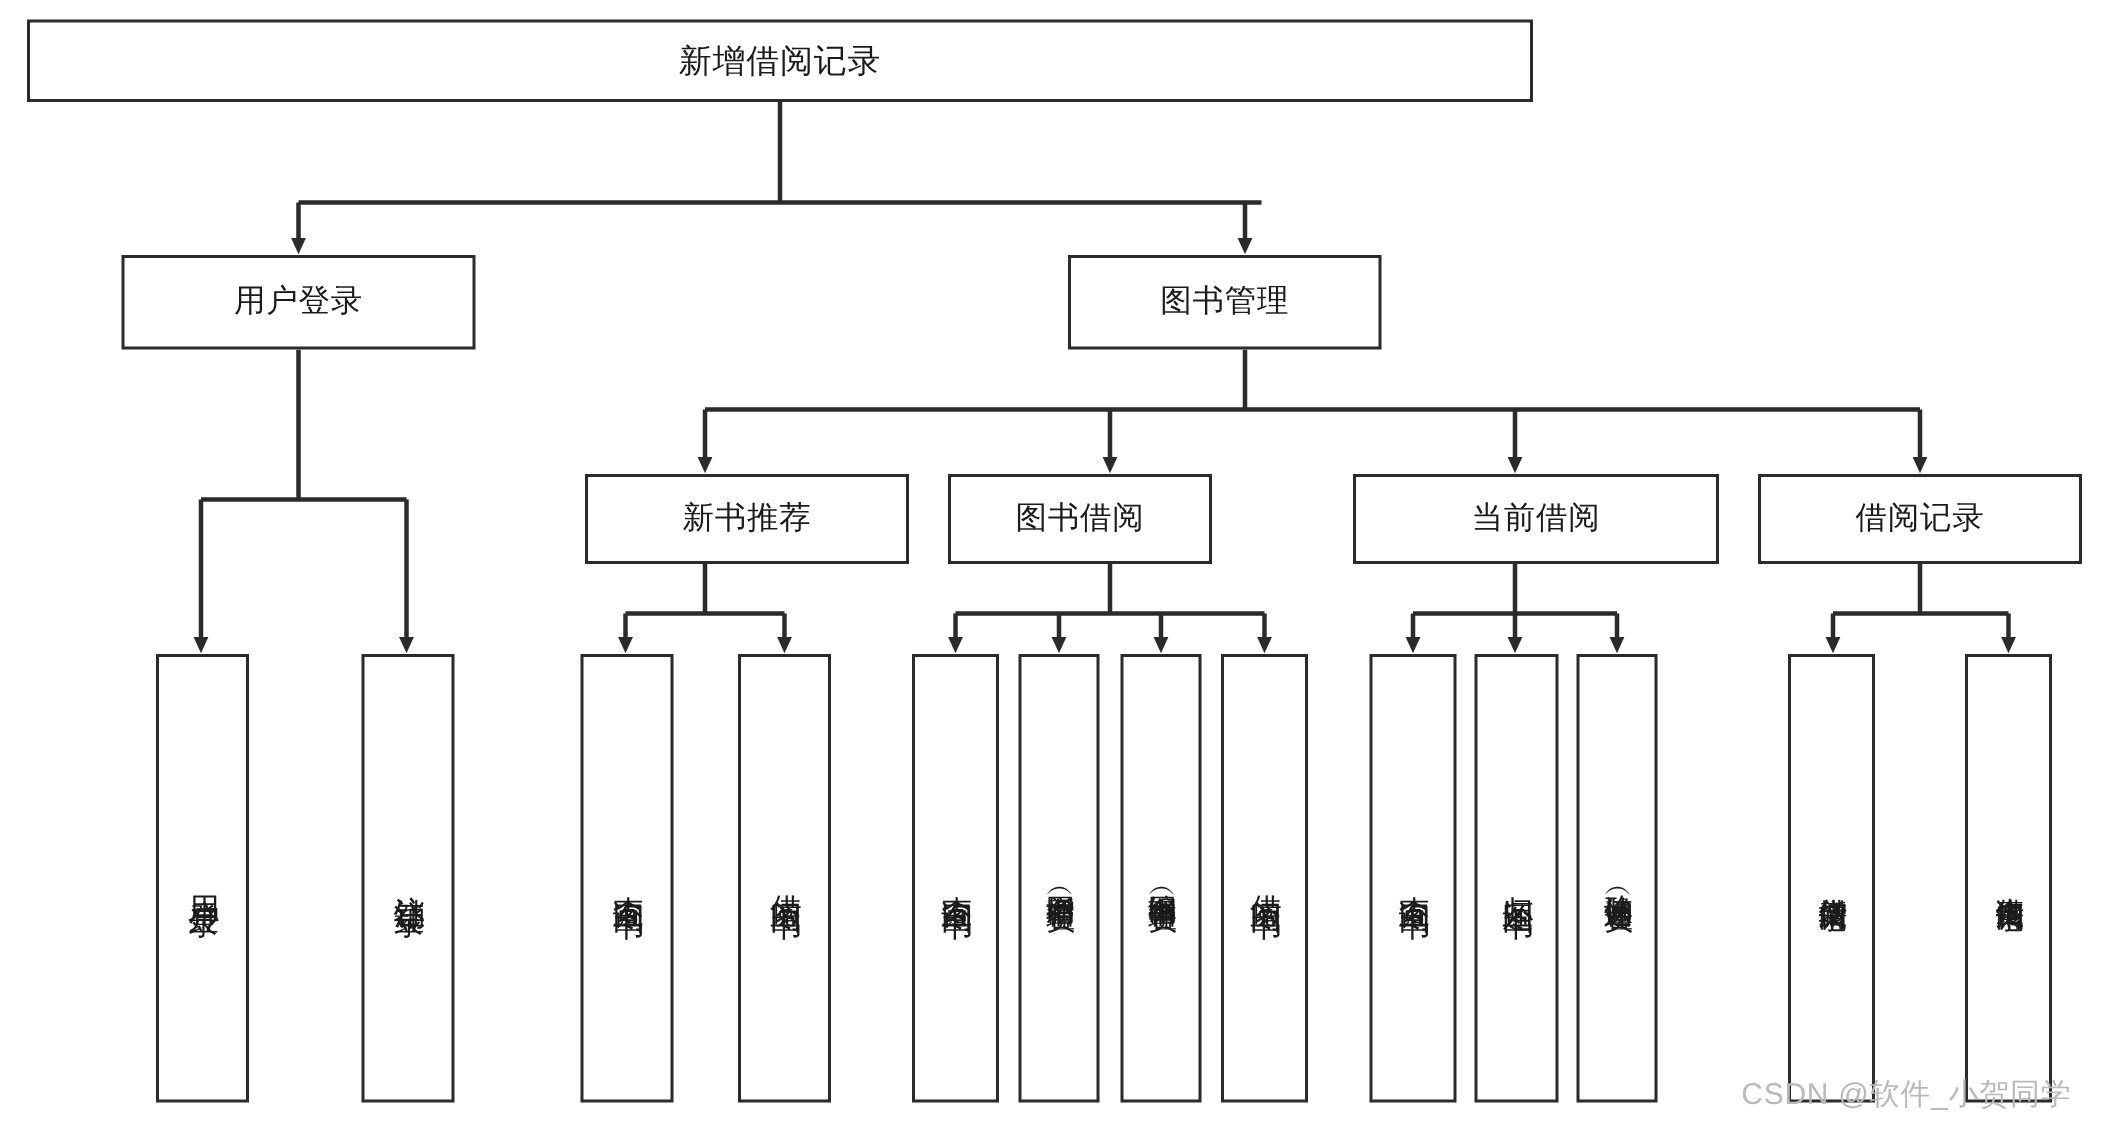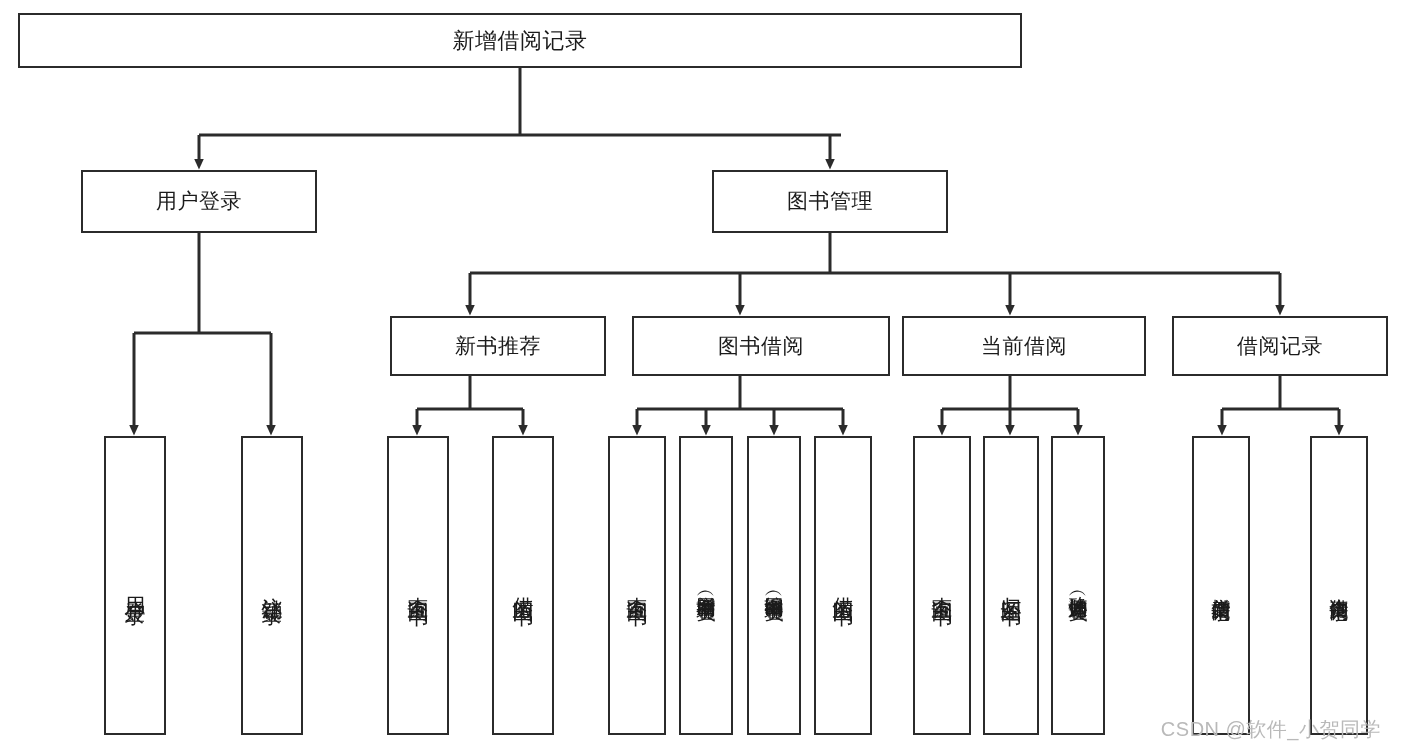--- a/index.html
+++ b/index.html
@@ -135,28 +135,28 @@
     </g>
   </svg>
 
   <div class="node horiz root" style="left:18px;top:13px;width:1004px;height:55px;">
     <span class="label">新增借阅记录</span>
   </div>
 
   <div class="node horiz" style="left:81px;top:170px;width:236px;height:63px;">
     <span class="label">用户登录</span>
   </div>
-  <div class="node horiz" style="left:712px;top:170px;width:236px;height:63px;">
+  <div class="node horiz" style="left:712px;top:170px;width:209px;height:63px;">
     <span class="label">图书管理</span>
   </div>
 
   <div class="node horiz" style="left:362px;top:316px;width:216px;height:60px;margin-left:28px;">
     <span class="label">新书推荐</span>
   </div>
-  <div class="node horiz" style="left:632px;top:316px;width:258px;height:60px;">
+  <div class="node horiz" style="left:632px;top:316px;width:176px;height:60px;">
     <span class="label">图书借阅</span>
   </div>
   <div class="node horiz" style="left:902px;top:316px;width:244px;height:60px;">
     <span class="label">当前借阅</span>
   </div>
   <div class="node horiz" style="left:1172px;top:316px;width:216px;height:60px;">
     <span class="label">借阅记录</span>
   </div>
 
   <div class="node vert" style="left:104px;top:436px;width:62px;height:299px;">

